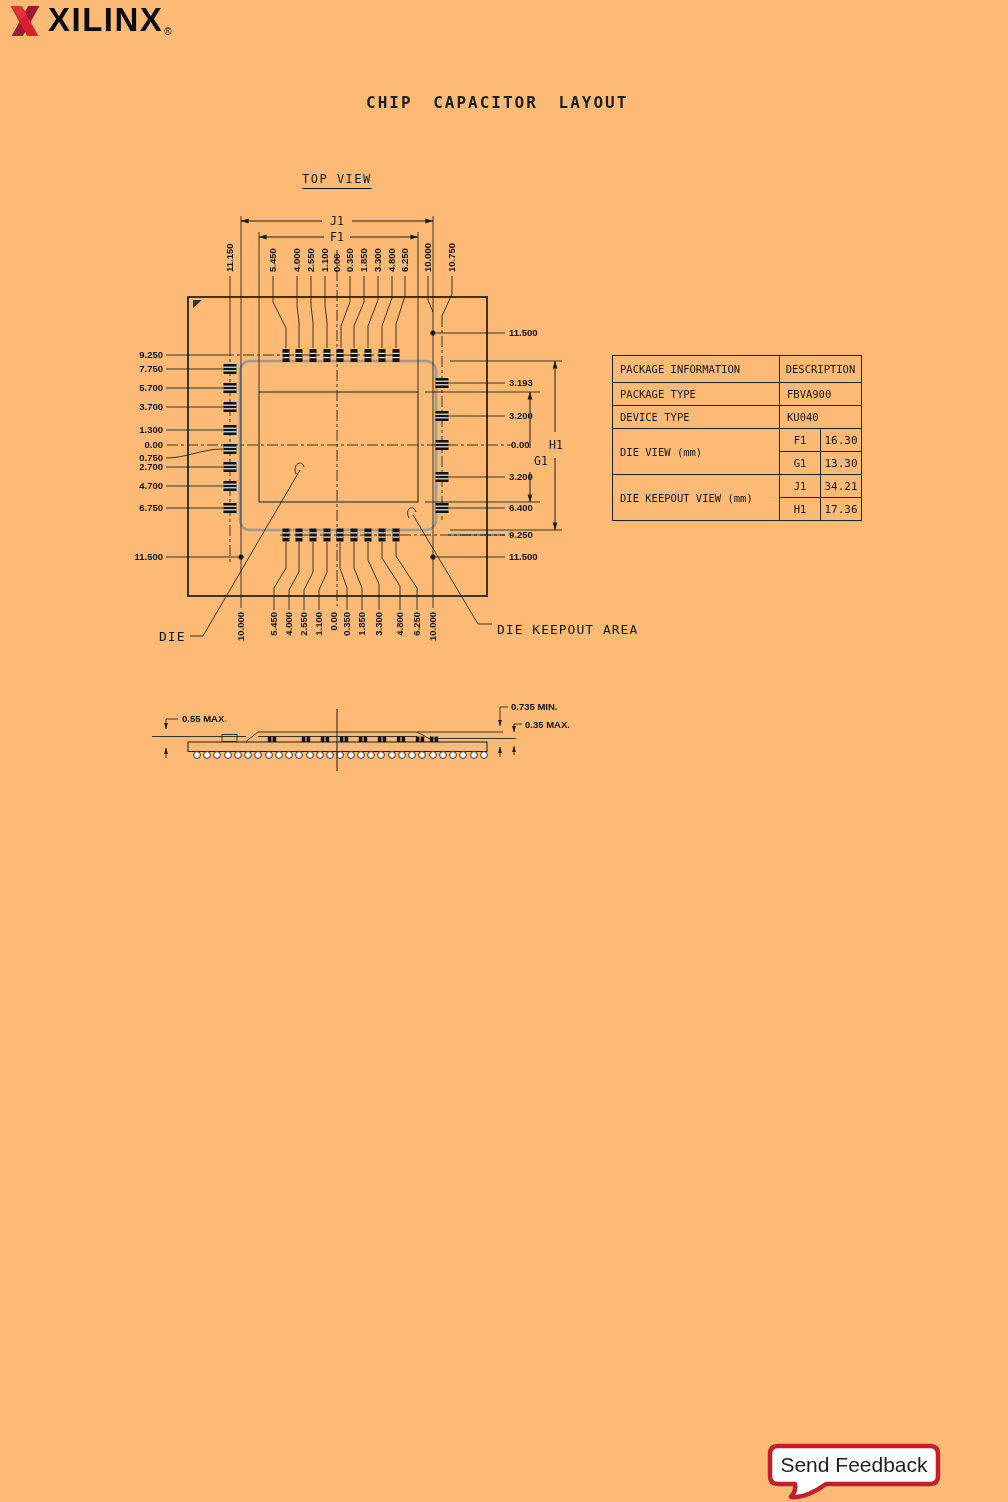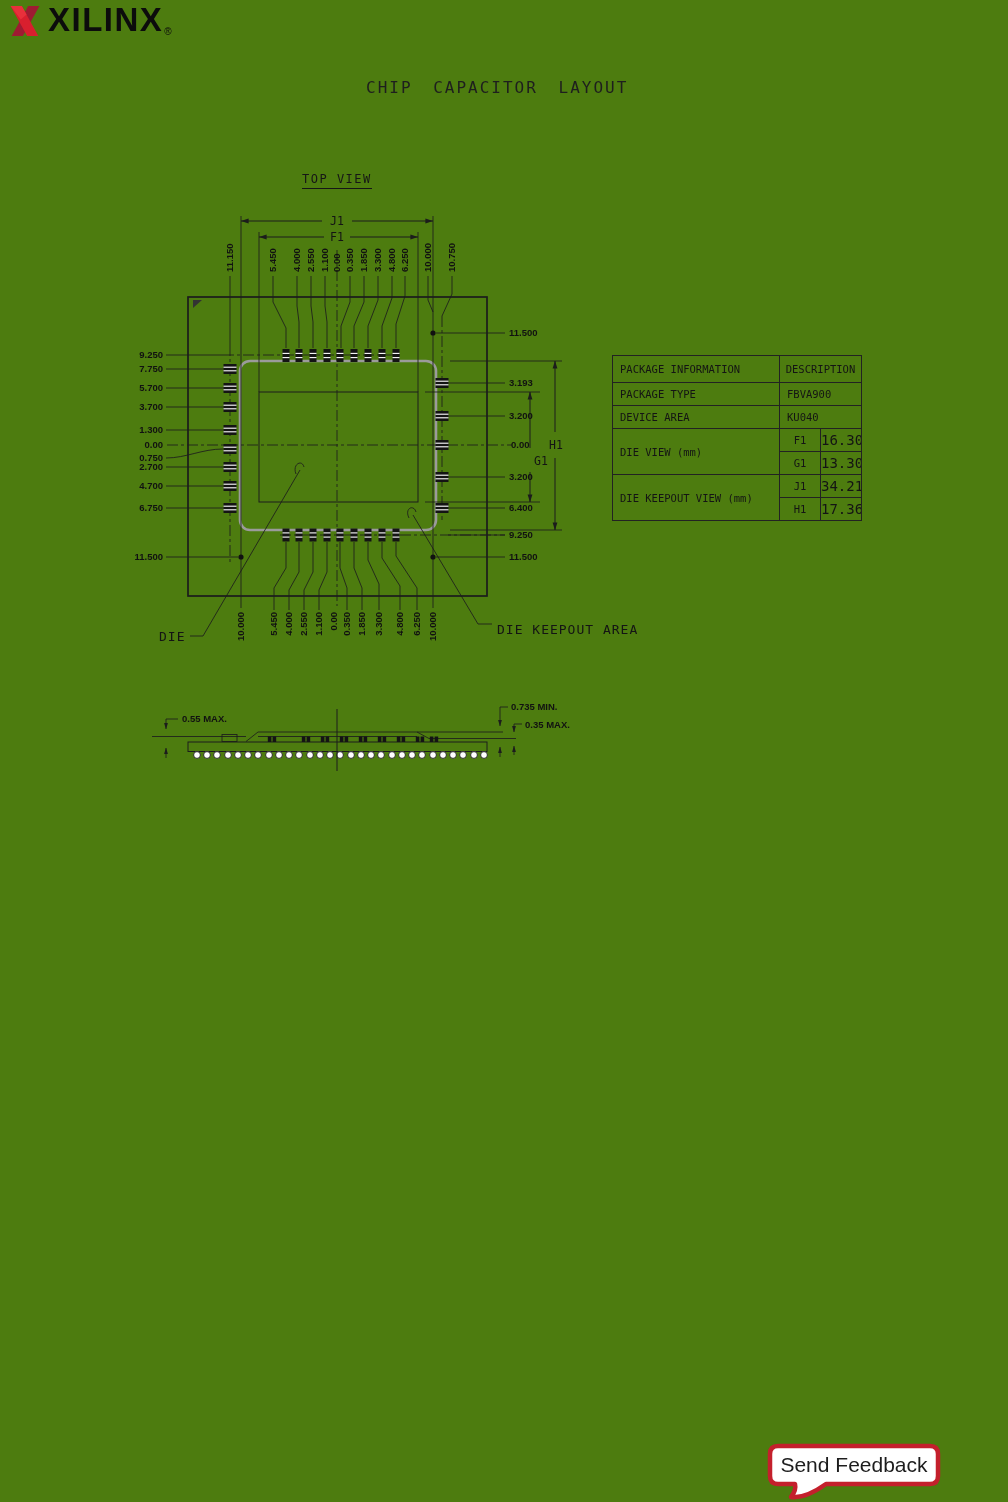--- a/index.html
+++ b/index.html
@@ -1,27 +1,27 @@
 <!DOCTYPE html>
 <html><head>
 <meta charset="utf-8">
 <style>
   html,body{margin:0;padding:0;background:#fff;}
-  .page{position:relative;width:1008px;height:1502px;background:#4d7c0f;overflow:hidden;
+  .page{position:relative;width:1008px;height:1502px;background:#fdba74;overflow:hidden;
         font-family:"Liberation Sans",sans-serif;}
 
   
   .logo{position:absolute;left:8px;top:5px;display:flex;align-items:flex-start;}
   .logo-word{font-family:"Liberation Sans",sans-serif;font-weight:bold;font-size:33px;
              letter-spacing:1.5px;color:#0c0c0c;line-height:30px;margin-left:6px;}
   .logo-reg{font-size:10px;color:#0c0c0c;align-self:flex-end;margin-left:1px;line-height:10px;}
 
   
-  .title{position:absolute;left:366px;top:78px;font-family:"DejaVu Sans Mono",monospace;
-         font-size:16px;letter-spacing:2px;word-spacing:9px;color:#1e1e1e;white-space:nowrap;}
+  .title{position:absolute;left:366px;top:93px;font-family:"DejaVu Sans Mono",monospace;
+         font-size:16px;letter-spacing:2px;word-spacing:9px;color:#1e1e1e;white-space:nowrap;font-weight:bold;}
   .topview{position:absolute;left:302px;top:172px;font-family:"DejaVu Sans Mono",monospace;
            font-size:12px;letter-spacing:1.5px;color:#161616;border-bottom:1.4px solid #161616;
            padding-bottom:2px;white-space:nowrap;}
 
   
   .drawing{position:absolute;left:0;top:0;width:1008px;height:1502px;}
   .ln{stroke:#1c1c1c;stroke-width:1;fill:none;}
   .thin{stroke:#1c1c1c;stroke-width:0.85;fill:none;}
   .thick{stroke:#1c1c1c;stroke-width:1.7;fill:none;}
   .gray{stroke:#9b9b9b;stroke-width:2.6;fill:none;}
@@ -34,21 +34,21 @@
   .ball{stroke:#1c1c1c;stroke-width:0.9;fill:#fff;}
   .capblk{fill:#141414;stroke:none;}
 
   
   .dimtable{position:absolute;left:612px;top:355px;width:250px;border-collapse:collapse;
             table-layout:fixed;font-family:"DejaVu Sans Mono",monospace;color:#141414;}
   .dimtable td{border:1.6px solid #222;font-size:10.5px;padding:0 0 0 7px;white-space:nowrap;overflow:hidden;}
   .dimtable tr{height:23px;}
   .dimtable tr.hdr{height:27px;}
   .dimtable td.c{text-align:center;padding:0;margin-top:40px;}
-  .dimtable td.v{text-align:center;padding:0;font-size:14px;}
+  .dimtable td.v{text-align:center;padding:0;font-size:11px;}
 
   
   .fb{position:absolute;left:752px;top:1434px;width:206px;height:68px;cursor:pointer;}
   .fb text{font-family:"Liberation Sans",sans-serif;font-size:21px;fill:#1d1d1d;}
 </style>
 </head>
 <body>
 
 <div class="page">
 
@@ -394,21 +394,21 @@
     <tbody>
         <tr class="hdr">
       <td style="width:159px">PACKAGE INFORMATION</td>
       <td class="c" colspan="2">DESCRIPTION</td>
     </tr>
     <tr>
       <td>PACKAGE TYPE</td>
       <td colspan="2">FBVA900</td>
     </tr>
     <tr>
-      <td>DEVICE AREA</td>
+      <td>DEVICE TYPE</td>
       <td colspan="2">KU040</td>
     </tr>
     <tr>
       <td rowspan="2">DIE VIEW (mm)</td>
       <td class="c" style="width:41px">F1</td>
       <td class="v">16.30</td>
     </tr>
     <tr>
       <td class="c">G1</td>
       <td class="v">13.30</td>

